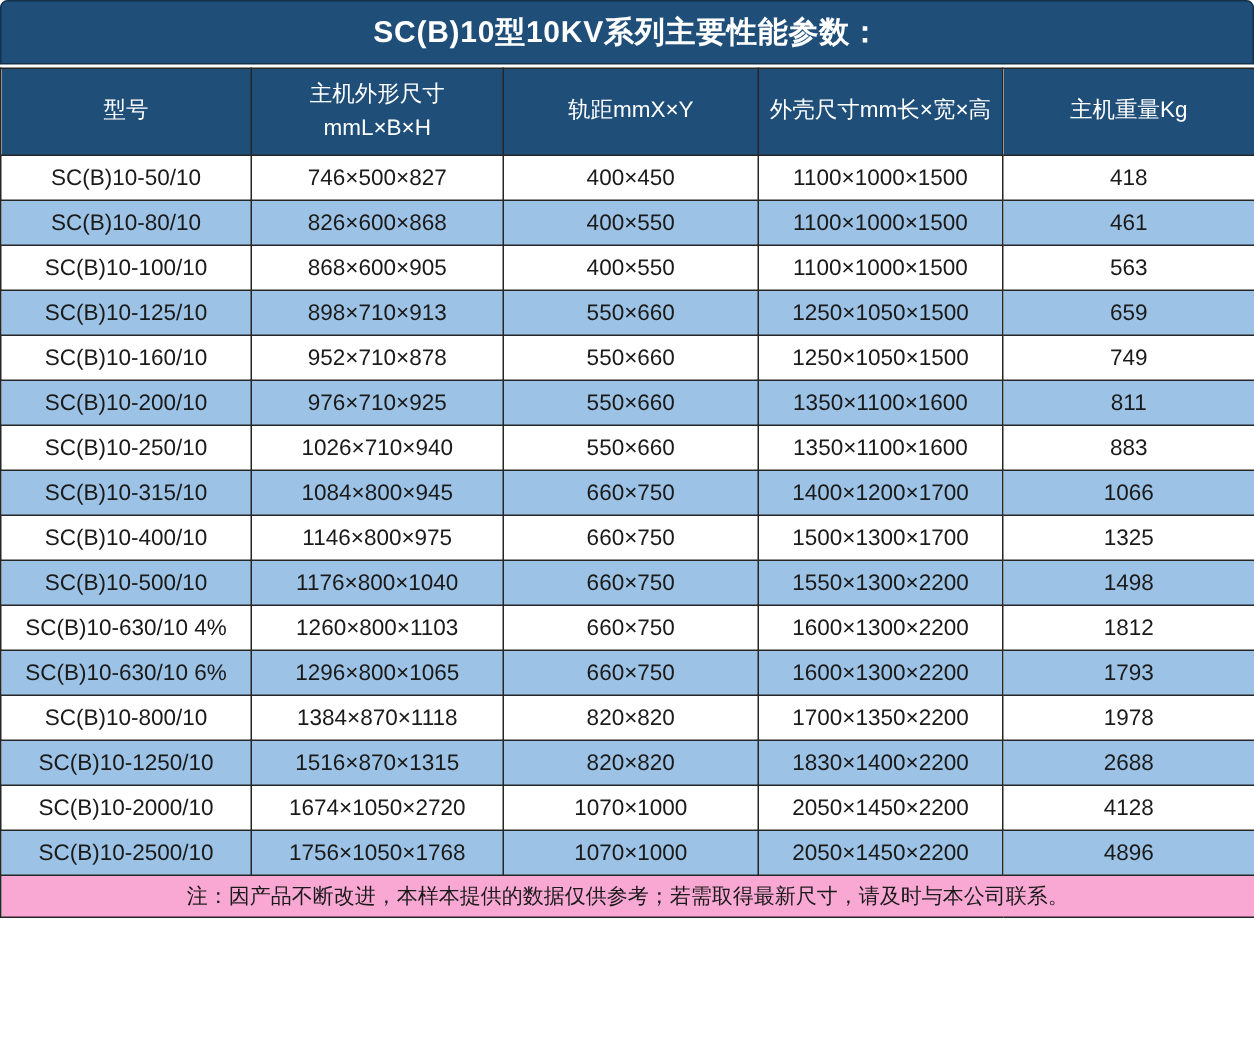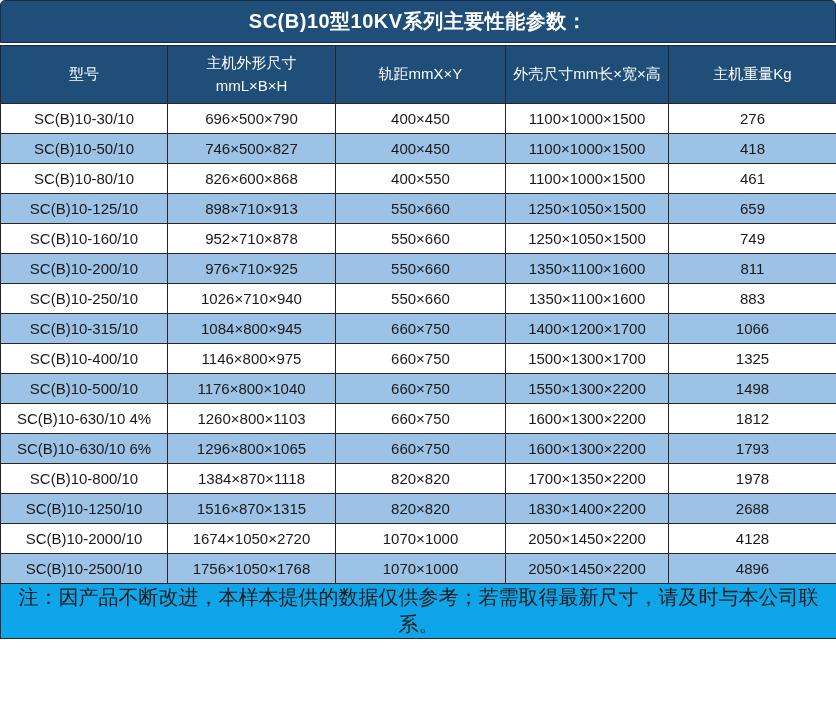--- a/index.html
+++ b/index.html
@@ -51,22 +51,22 @@
   tbody td{
     height:30px;
     font-size:15px;
     background:var(--row_bg);
   }
   tbody tr:nth-child(even) td{
     background:var(--row_alt_bg);
   }
   tfoot td{
     height:28px;
-    font-size:20px;
-    background:#0ea5e9;
+    font-size:14px;
+    background:#f9a8d4;
   }
   col.c1{width:167px;} col.c2{width:168px;} col.c3{width:170px;}
   col.c4{width:163px;} col.c5{width:168px;}
 </style>
 </head>
 <body>
 
 <div class="page">
 
   <div class="title-bar">
@@ -96,39 +96,39 @@
         <th>
           <div>外壳尺寸mm长×宽×高</div>
         </th>
         <th>
           <div>主机重量Kg</div>
         </th>
       </tr>
     </thead>
     <tbody>
         <tr>
-          <td>SC(B)10-30/10</td>
-          <td>696×500×790</td>
-          <td>400×450</td>
-          <td>1100×1000×1500</td>
-          <td>276</td>
-        </tr>
-        <tr>
           <td>SC(B)10-50/10</td>
           <td>746×500×827</td>
           <td>400×450</td>
           <td>1100×1000×1500</td>
           <td>418</td>
         </tr>
         <tr>
           <td>SC(B)10-80/10</td>
           <td>826×600×868</td>
           <td>400×550</td>
           <td>1100×1000×1500</td>
           <td>461</td>
+        </tr>
+        <tr>
+          <td>SC(B)10-100/10</td>
+          <td>868×600×905</td>
+          <td>400×550</td>
+          <td>1100×1000×1500</td>
+          <td>563</td>
         </tr>
         <tr>
           <td>SC(B)10-125/10</td>
           <td>898×710×913</td>
           <td>550×660</td>
           <td>1250×1050×1500</td>
           <td>659</td>
         </tr>
         <tr>
           <td>SC(B)10-160/10</td>

